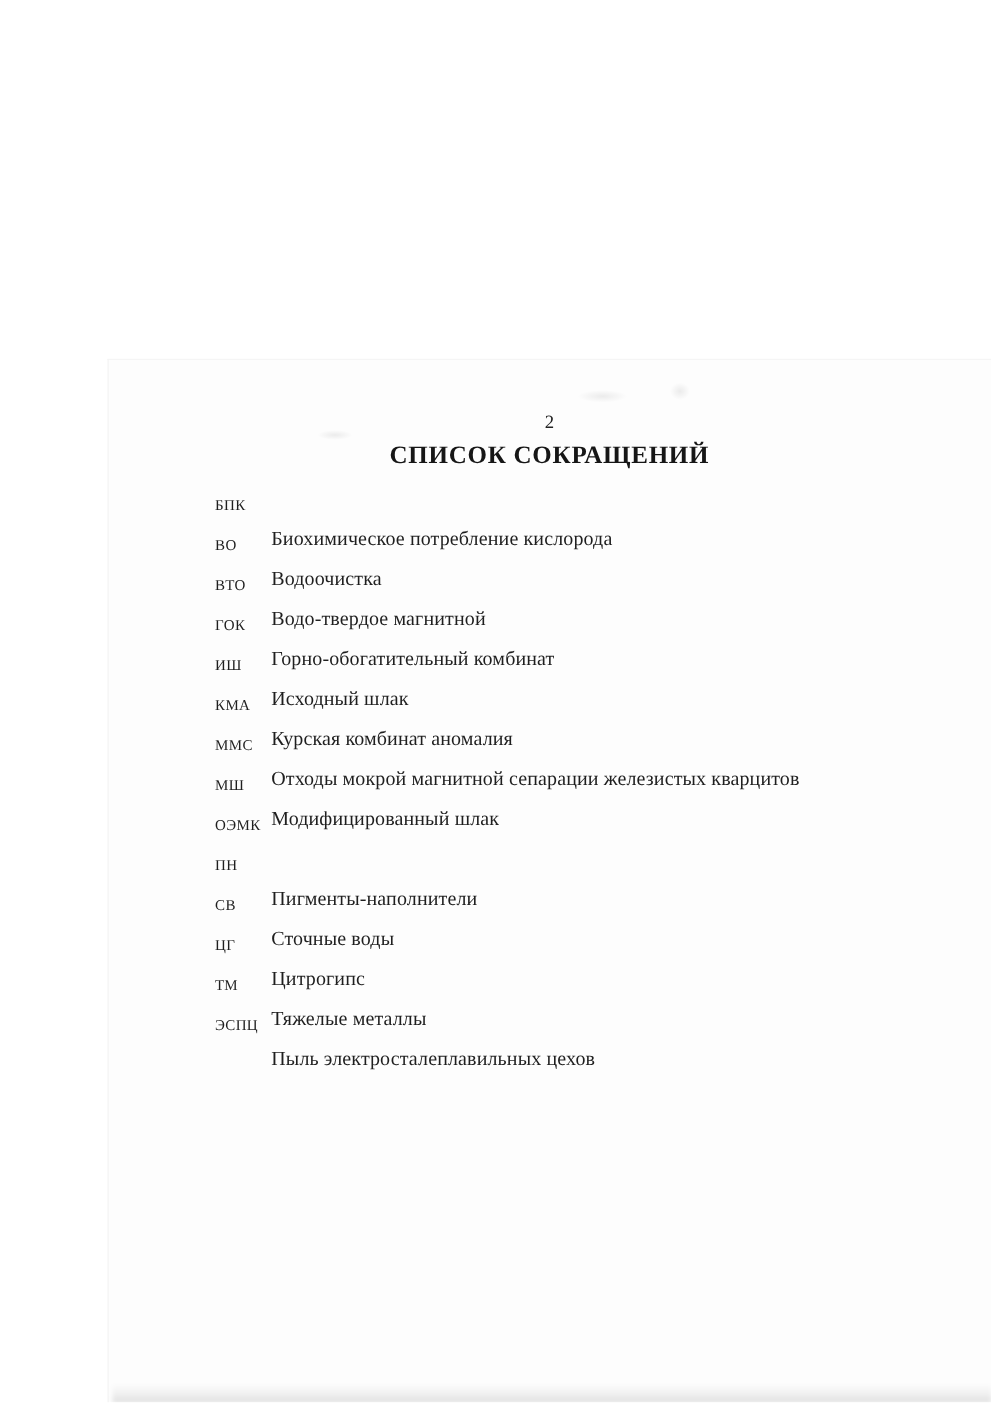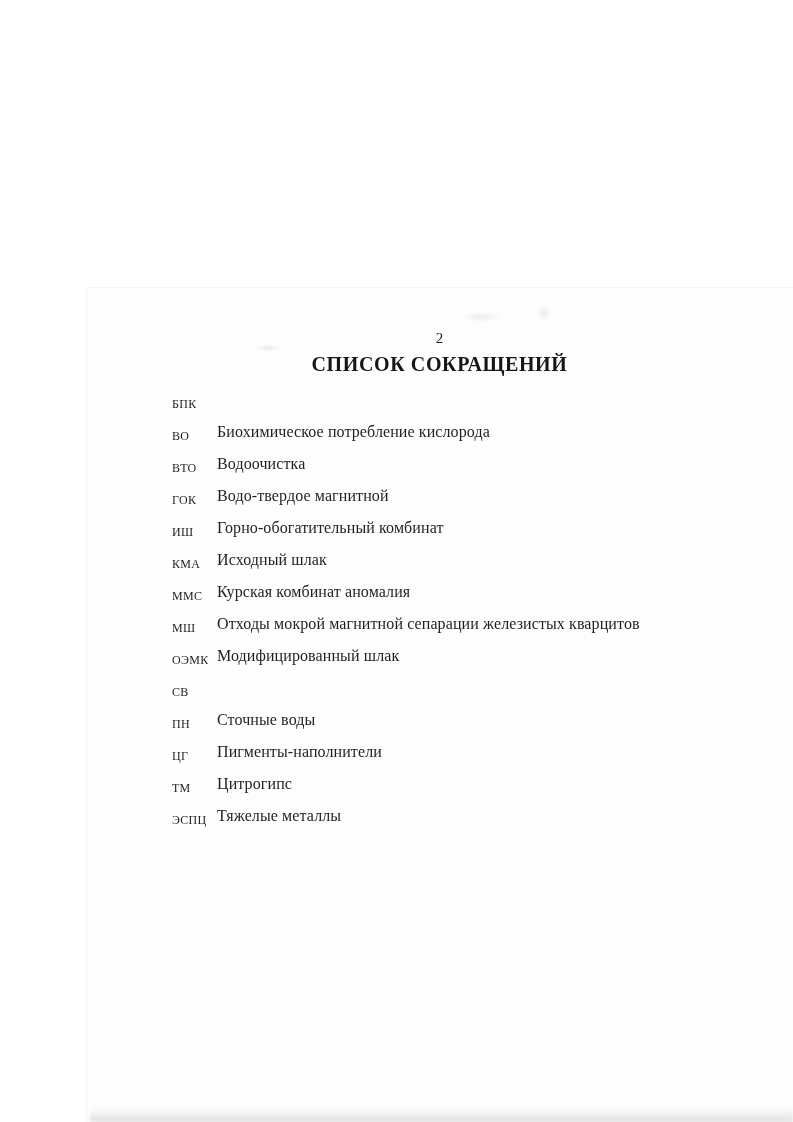--- a/index.html
+++ b/index.html
@@ -145,35 +145,36 @@
       <span class="meaning">Отходы мокрой магнитной сепарации железистых кварцитов</span>
     </div>
       <div class="abbr-row">
       <span class="abbr">МШ</span>
       <span class="meaning">Модифицированный шлак</span>
     </div>
       <div class="abbr-row">
       <span class="abbr">ОЭМК</span>
     </div>
       <div class="abbr-row">
+      <span class="abbr">ПН</span>
+      <span class="meaning">Пигменты-наполнители</span>
+    </div>
+      <div class="abbr-row">
       <span class="abbr">СВ</span>
       <span class="meaning">Сточные воды</span>
-    </div>
-      <div class="abbr-row">
-      <span class="abbr">ПН</span>
-      <span class="meaning">Пигменты-наполнители</span>
     </div>
       <div class="abbr-row">
       <span class="abbr">ЦГ</span>
       <span class="meaning">Цитрогипс</span>
     </div>
       <div class="abbr-row">
       <span class="abbr">ТМ</span>
       <span class="meaning">Тяжелые металлы</span>
     </div>
       <div class="abbr-row">
       <span class="abbr">ЭСПЦ</span>
+      <span class="meaning">Пыль электросталеплавильных цехов</span>
     </div>
     </div>
 
   <div class="bottom-scan-shadow"></div>
 
 </div>
 
 </body></html>

